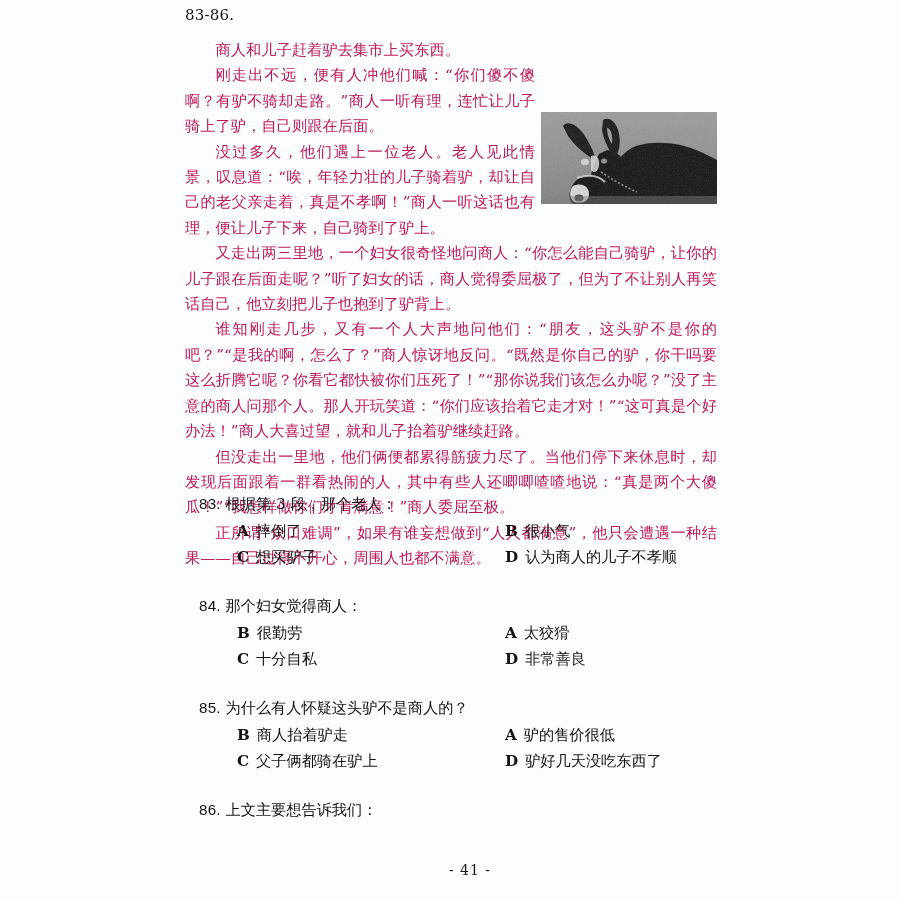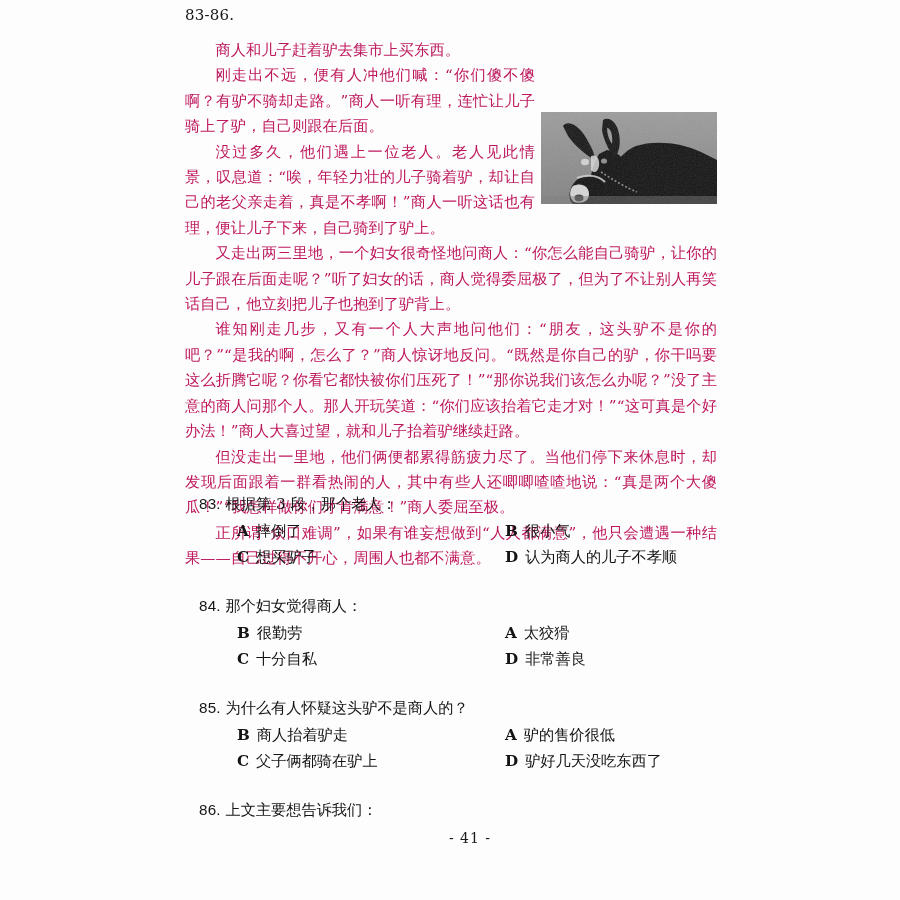--- a/index.html
+++ b/index.html
@@ -94,21 +94,21 @@
     font-weight: bold;
     font-family: "DejaVu Serif", "Liberation Serif", serif;
     margin-right: 7px;
   }
 
   
   .page-number {
     position: absolute;
     left: 0;
     right: 0;
-    top: 830px;
+    top: 862px;
     text-align: center;
     font-size: 14px;
     letter-spacing: 1px;
     color: #1a1a1a;
     padding-left: 40px;
   }
 </style>
 </head>
 <body>
 

